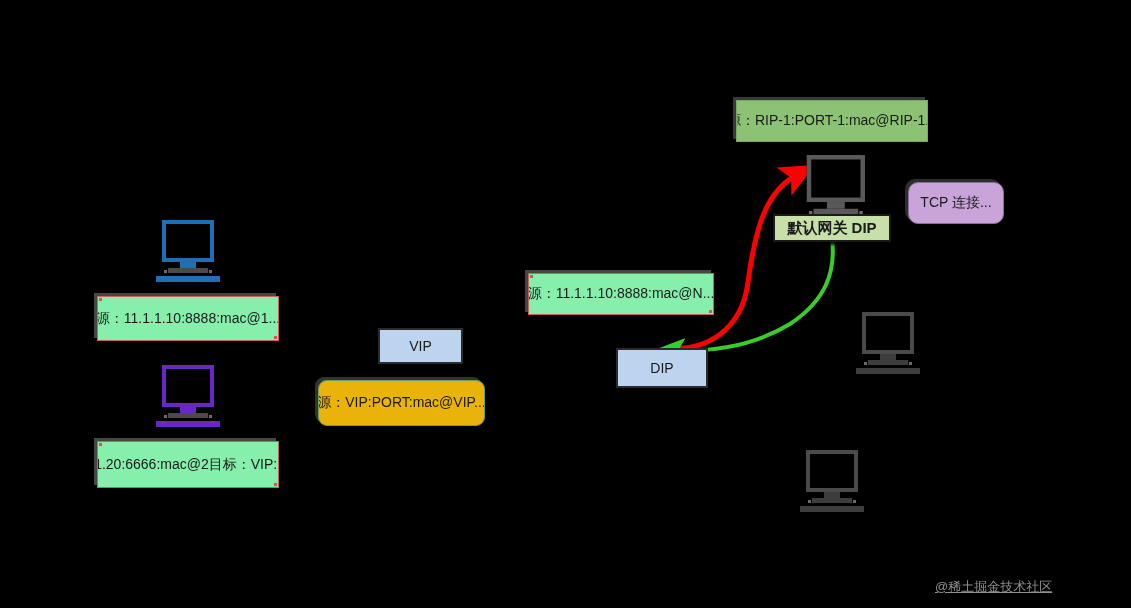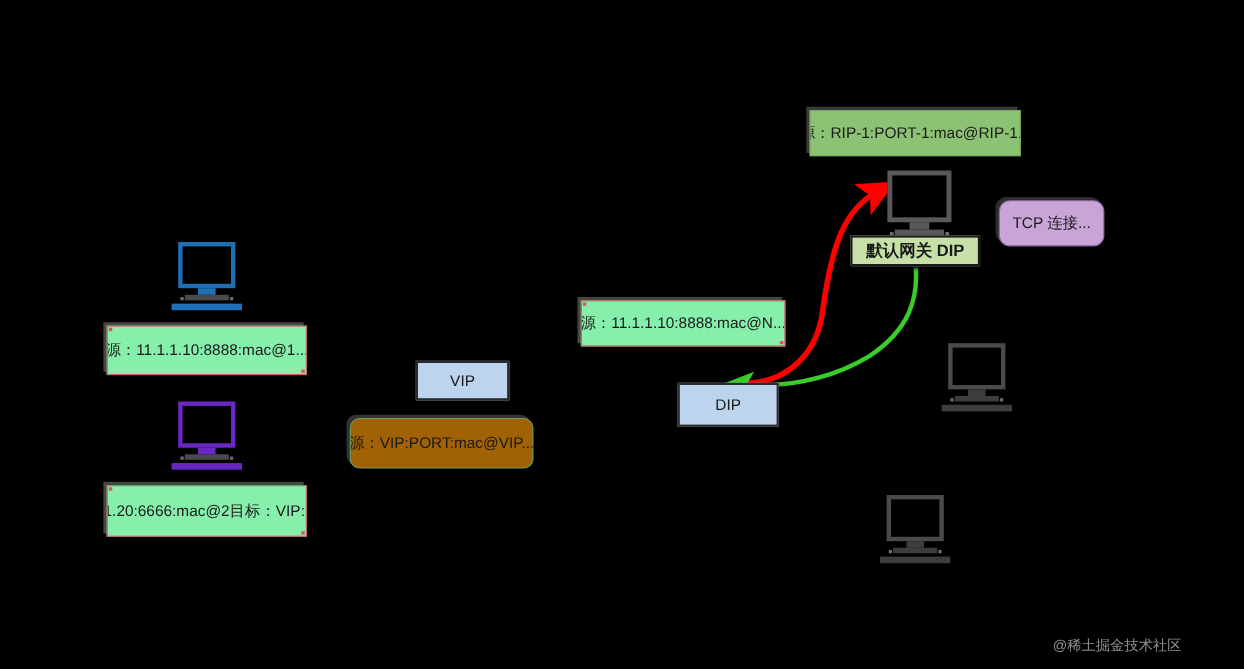--- a/index.html
+++ b/index.html
@@ -89,21 +89,21 @@
     background: #86efac;
     border: 1px solid #c8615a;
     box-shadow: -3px -3px 0 rgba(128,128,128,0.55);
   }
   .anno-green {
     background: #8cc273;
     border: 1px solid #77a962;
     box-shadow: -3px -3px 0 rgba(128,128,128,0.45);
   }
   .anno-green-round {
-    background: #a16207;
+    background: #eab308;
     border: 1px solid #6f9c5c;
     border-radius: 9px;
     box-shadow: 3px 4px 3px rgba(0,0,0,0.75), -3px -3px 0 rgba(128,128,128,0.4);
   }
   .anno-green-flat {
     background: #c6e0a8;
     border: 2px solid #1a1a1a;
     box-shadow: 3px 3px 2px rgba(0,0,0,0.8);
     font-weight: bold;
   }
@@ -259,17 +259,17 @@
 
   <div class="pc-icon pc-faded" style="left:800px; top:450px;">
     <div class="screen-frame"></div>
     <div class="neck"></div>
     <div class="base"></div>
     <div class="dot-l"></div>
     <div class="dot-r"></div>
     <div class="keyboard"></div>
   </div>
 
-  <div class="watermark" style="left:957px; top:578px;">
+  <div class="watermark" style="left:935px; top:578px;text-decoration:underline;">
     <span>@稀土掘金技术社区</span>
   </div>
 
 </div>
 
 </body></html>

